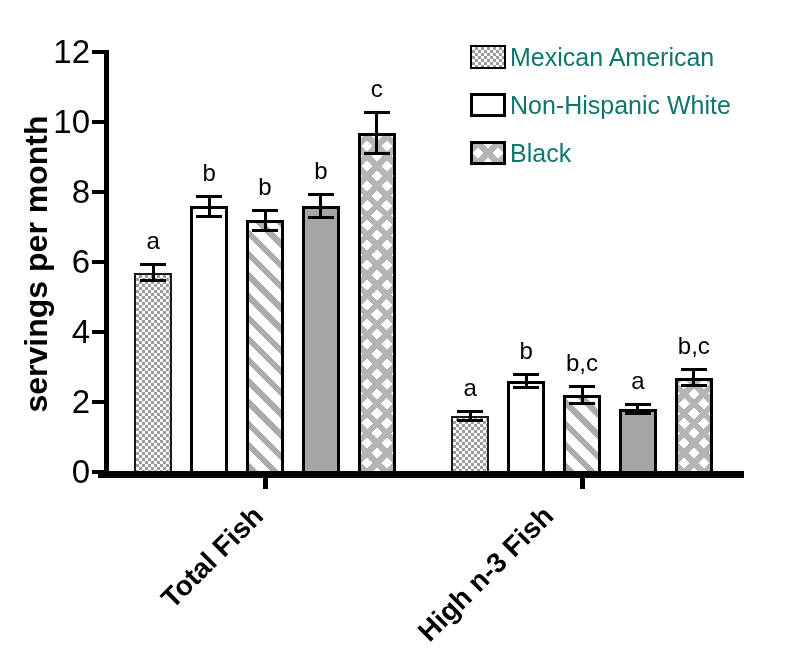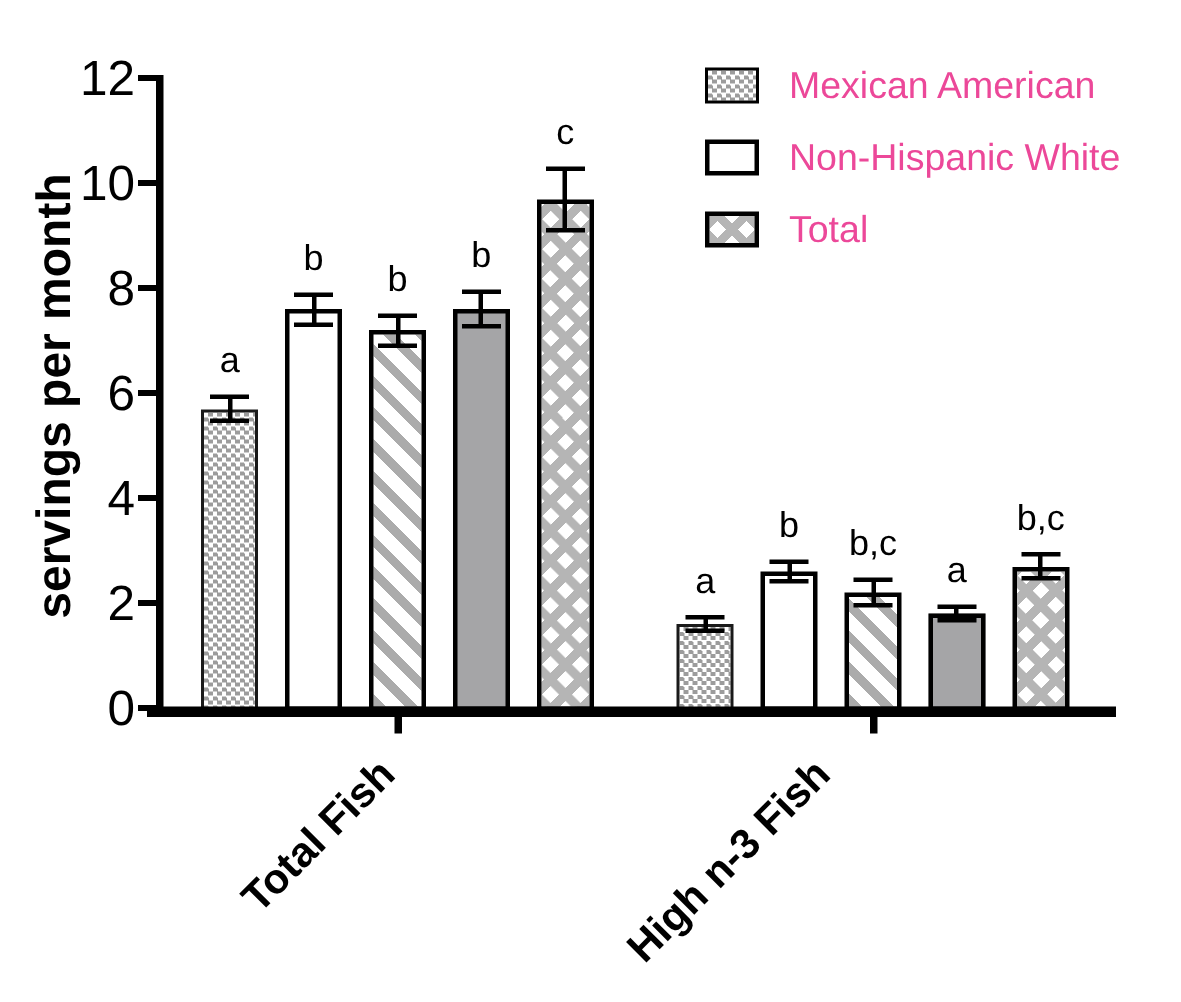--- a/index.html
+++ b/index.html
@@ -55,21 +55,21 @@
   }
   .legend { position: absolute; left: 470px; top: 44px; z-index: 5; }
   .legend-row { display: flex; align-items: center; height: 26px; margin-bottom: 22px; }
   .legend-swatch {
     box-sizing: border-box;
     width: 36px; height: 24px;
     border: 3px solid #000;
     flex: 0 0 auto;
   }
   .legend-swatch.pat-checker { border-width: 2px; }
-  .legend-label { padding-left: 20px; font-size: 25px; color: #ec4899; white-space: nowrap; }
+  .legend-label { padding-left: 4px; font-size: 25px; color: #0f766e; white-space: nowrap; }
 </style>
 </head>
 <body>
 
 <div class="figure">
   <div class="ylabel">servings per month</div>
   <div id="plot">
       <div class="axis-line" style="left: 104px; top: 50px; width: 5px; height: 424px;"></div>
       <div class="axis-line" style="left: 98px; top: 471px; width: 646px; height: 7px;"></div>
       <div class="ytick" style="left: 92px; top: 470px; width: 14px; height: 4px;"></div>
@@ -145,16 +145,16 @@
       <div class="legend-row">
         <div class="legend-swatch pat-checker"></div>
         <div class="legend-label">Mexican American</div>
       </div>
       <div class="legend-row">
         <div class="legend-swatch pat-white"></div>
         <div class="legend-label">Non-Hispanic White</div>
       </div>
       <div class="legend-row">
         <div class="legend-swatch pat-crosshatch"></div>
-        <div class="legend-label">Total</div>
+        <div class="legend-label">Black</div>
       </div>
     </div>
 </div>
 
 </body></html>

